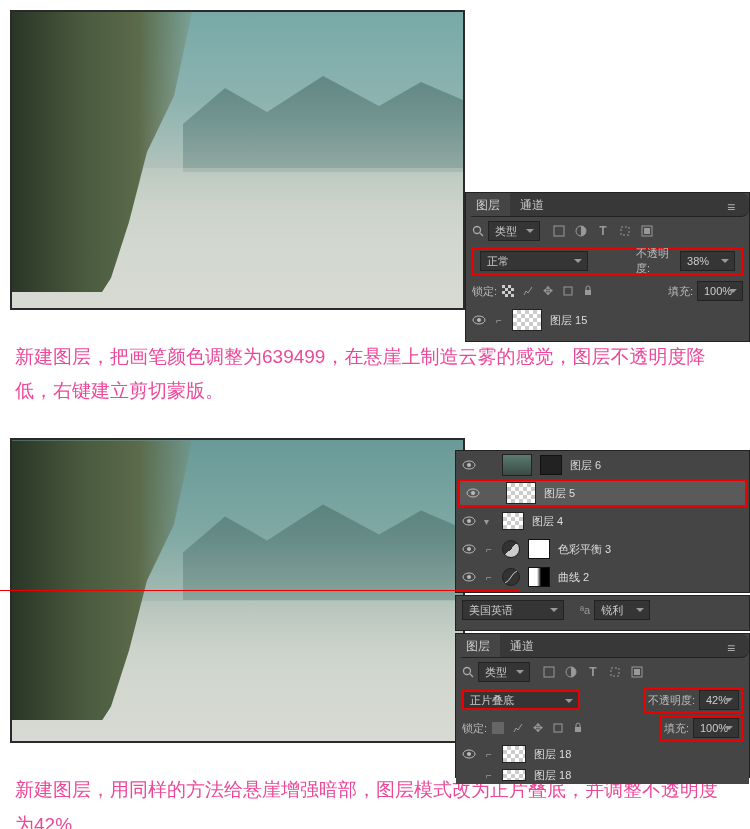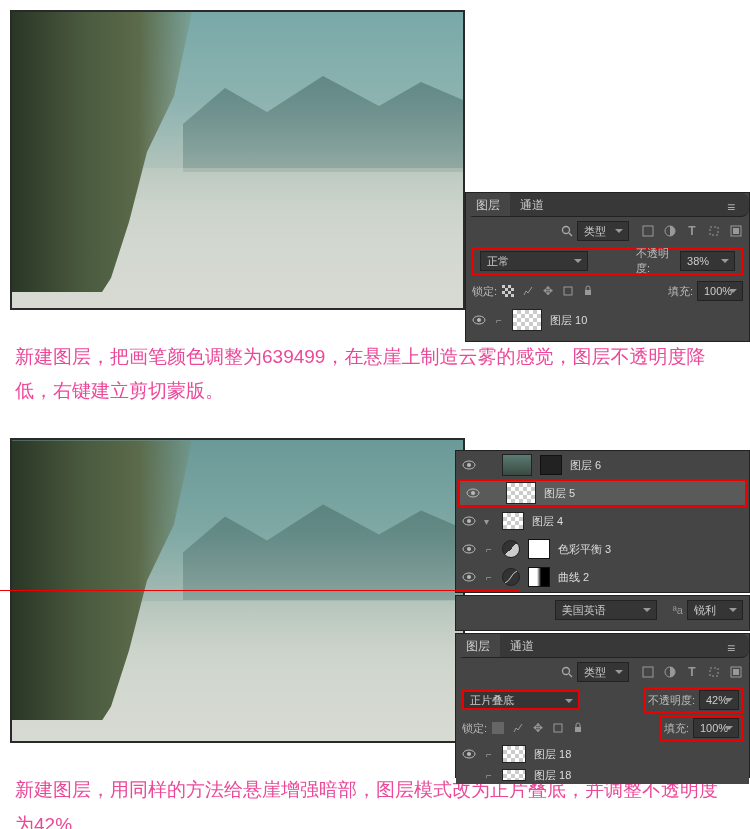--- a/index.html
+++ b/index.html
@@ -12,21 +12,21 @@
     .cliff-left { position: absolute; left: 0; top: 0; width: 180px; height: 280px; background: linear-gradient(90deg, #2a3626 0%, #4a5a3e 40%, #5a6a4a 70%, rgba(120,140,110,0.3) 100%); clip-path: polygon(0 0, 100% 0, 90% 30%, 75% 50%, 65% 75%, 55% 95%, 50% 100%, 0 100%); }
     .mountains-bg { position: absolute; right: 0; top: 40px; width: 280px; height: 120px; background: linear-gradient(180deg, rgba(76,111,107,0.7) 0%, rgba(76,111,107,0.3) 100%); clip-path: polygon(0 60%, 15% 30%, 30% 50%, 50% 20%, 70% 45%, 85% 25%, 100% 40%, 100% 100%, 0 100%); }
     .clouds-sea { position: absolute; bottom: 0; left: 0; right: 0; height: 140px; background: linear-gradient(180deg, rgba(200,210,200,0.4) 0%, rgba(210,216,208,0.9) 50%, rgba(215,218,210,1) 100%); }
     
     
     .panel { position: absolute; background: #454545; color: #ccc; border: 1px solid #222; }
     .panel1 { right: 0; top: 182px; width: 285px; height: 150px; }
     .panel-tabs { display: flex; background: #383838; border-bottom: 1px solid #222; height: 24px; border-radius: 8px; }
     .panel-tab { padding: 4px 10px; font-size: 12px; cursor: pointer; }
     .panel-tab.active { background: #454545; }
-    .panel-row { display: flex; align-items: center; padding: 4px 6px; gap: 4px; height: 28px; justify-content: flex-end; }
+    .panel-row { display: flex; align-items: center; padding: 4px 6px; gap: 4px; height: 28px; }
     .dropdown { background: #353535; border: 1px solid #222; color: #ccc; padding: 2px 18px 2px 6px; font-size: 11px; height: 20px; display: flex; align-items: center; position: relative; }
     .dropdown::after { content: ""; position: absolute; right: 5px; top: 7px; border: 4px solid transparent; border-top-color: #999; }
     .label { font-size: 11px; color: #bbb; }
     .filter-icons { display: flex; gap: 8px; margin-left: 8px; }
     .icon-sm { width: 14px; height: 14px; display: inline-flex; align-items: center; justify-content: center; }
     .red-box { border: 2px solid #e00; gap: 48px; }
     .lock-row { display: flex; align-items: center; gap: 4px; padding: 4px 6px; height: 28px; }
     .lock-icons { display: flex; gap: 6px; }
     .layer-row { display: flex; align-items: center; padding: 4px 6px; gap: 8px; height: 30px; background: #454545; }
     .layer-row.selected { background: #5a5a5a; }
@@ -155,21 +155,21 @@
       </div>
       <div class="layer-row">
         <span class="eye">
             <svg width="14" height="14" viewBox="0 0 14 14">
               <ellipse cx="7" cy="7" rx="6" ry="4" fill="none" stroke="#bbb"></ellipse>
               <circle cx="7" cy="7" r="2" fill="#bbb"></circle>
             </svg>
           </span>
         <span class="clip-arrow">⌐</span>
         <div class="layer-thumb checker"></div>
-        <span class="layer-name">图层 10</span>
+        <span class="layer-name">图层 15</span>
       </div>
     </div>
   </div>
 
   <div class="instruction">新建图层，把画笔颜色调整为639499，在悬崖上制造云雾的感觉，图层不透明度降低，右键建立剪切蒙版。</div>
 
   <div class="section2">
     <div class="canvas2">
       <div class="mountains-bg"></div>
       <div class="clouds-sea"></div>

